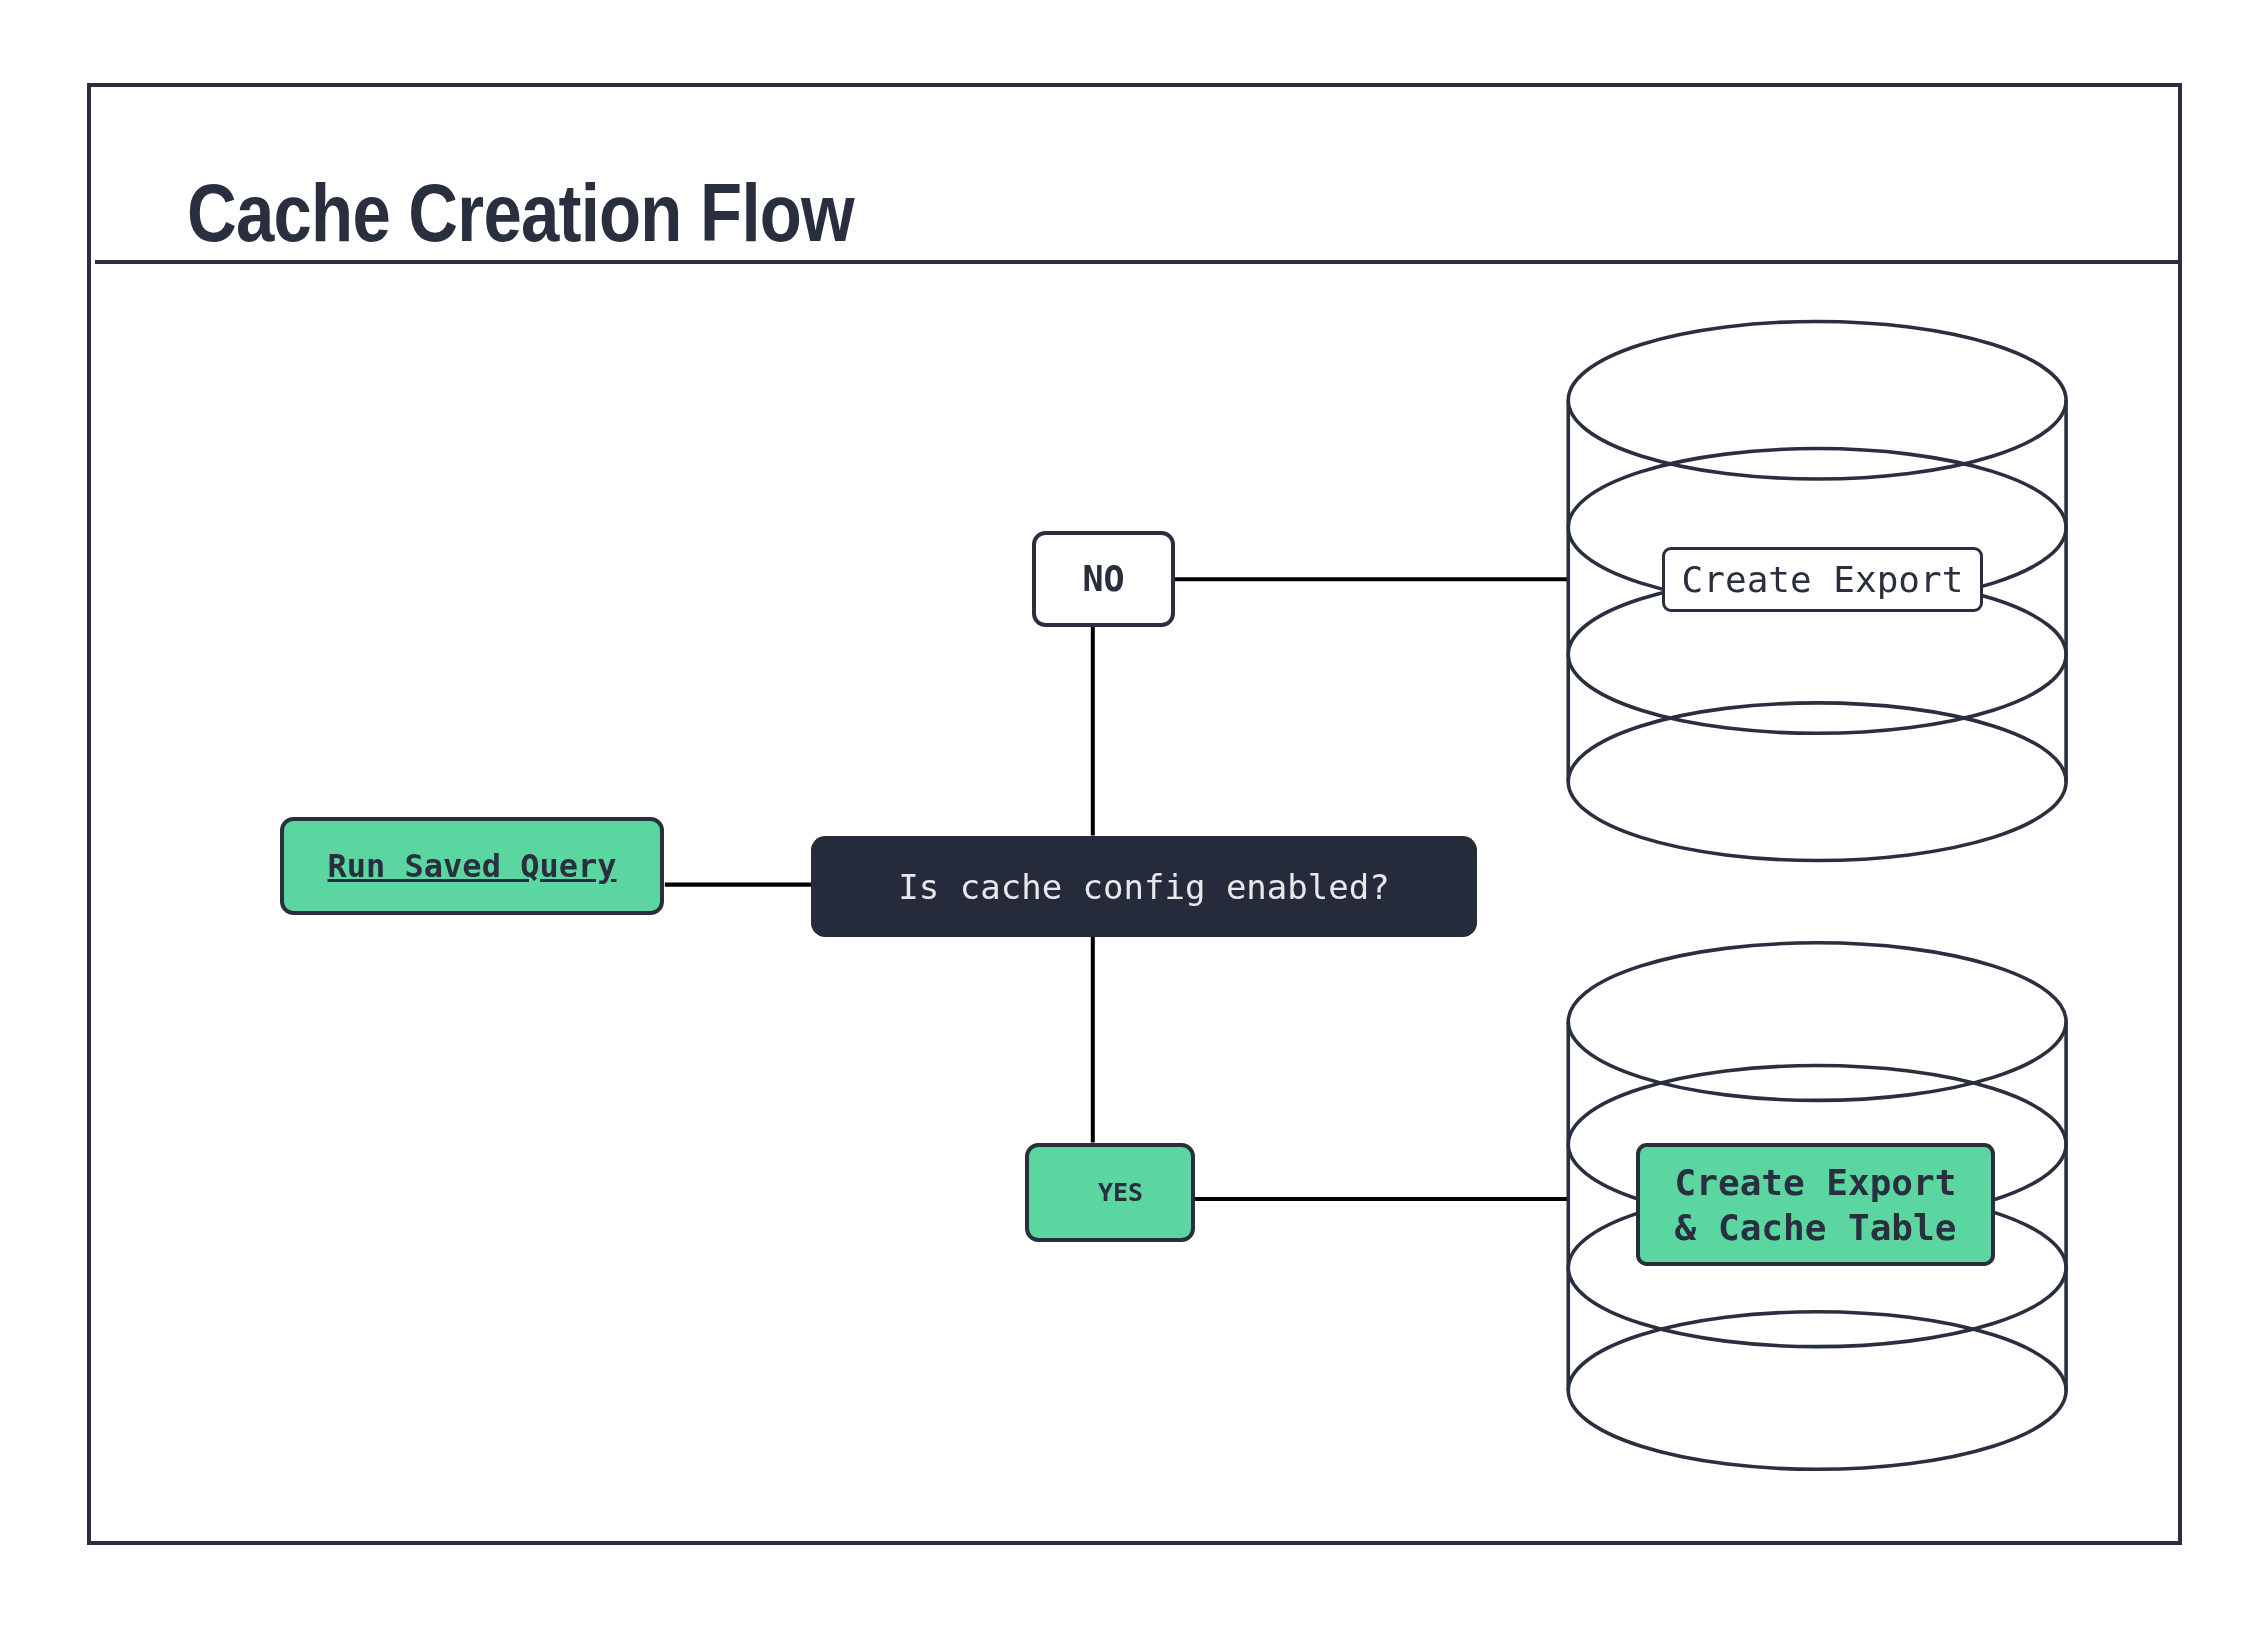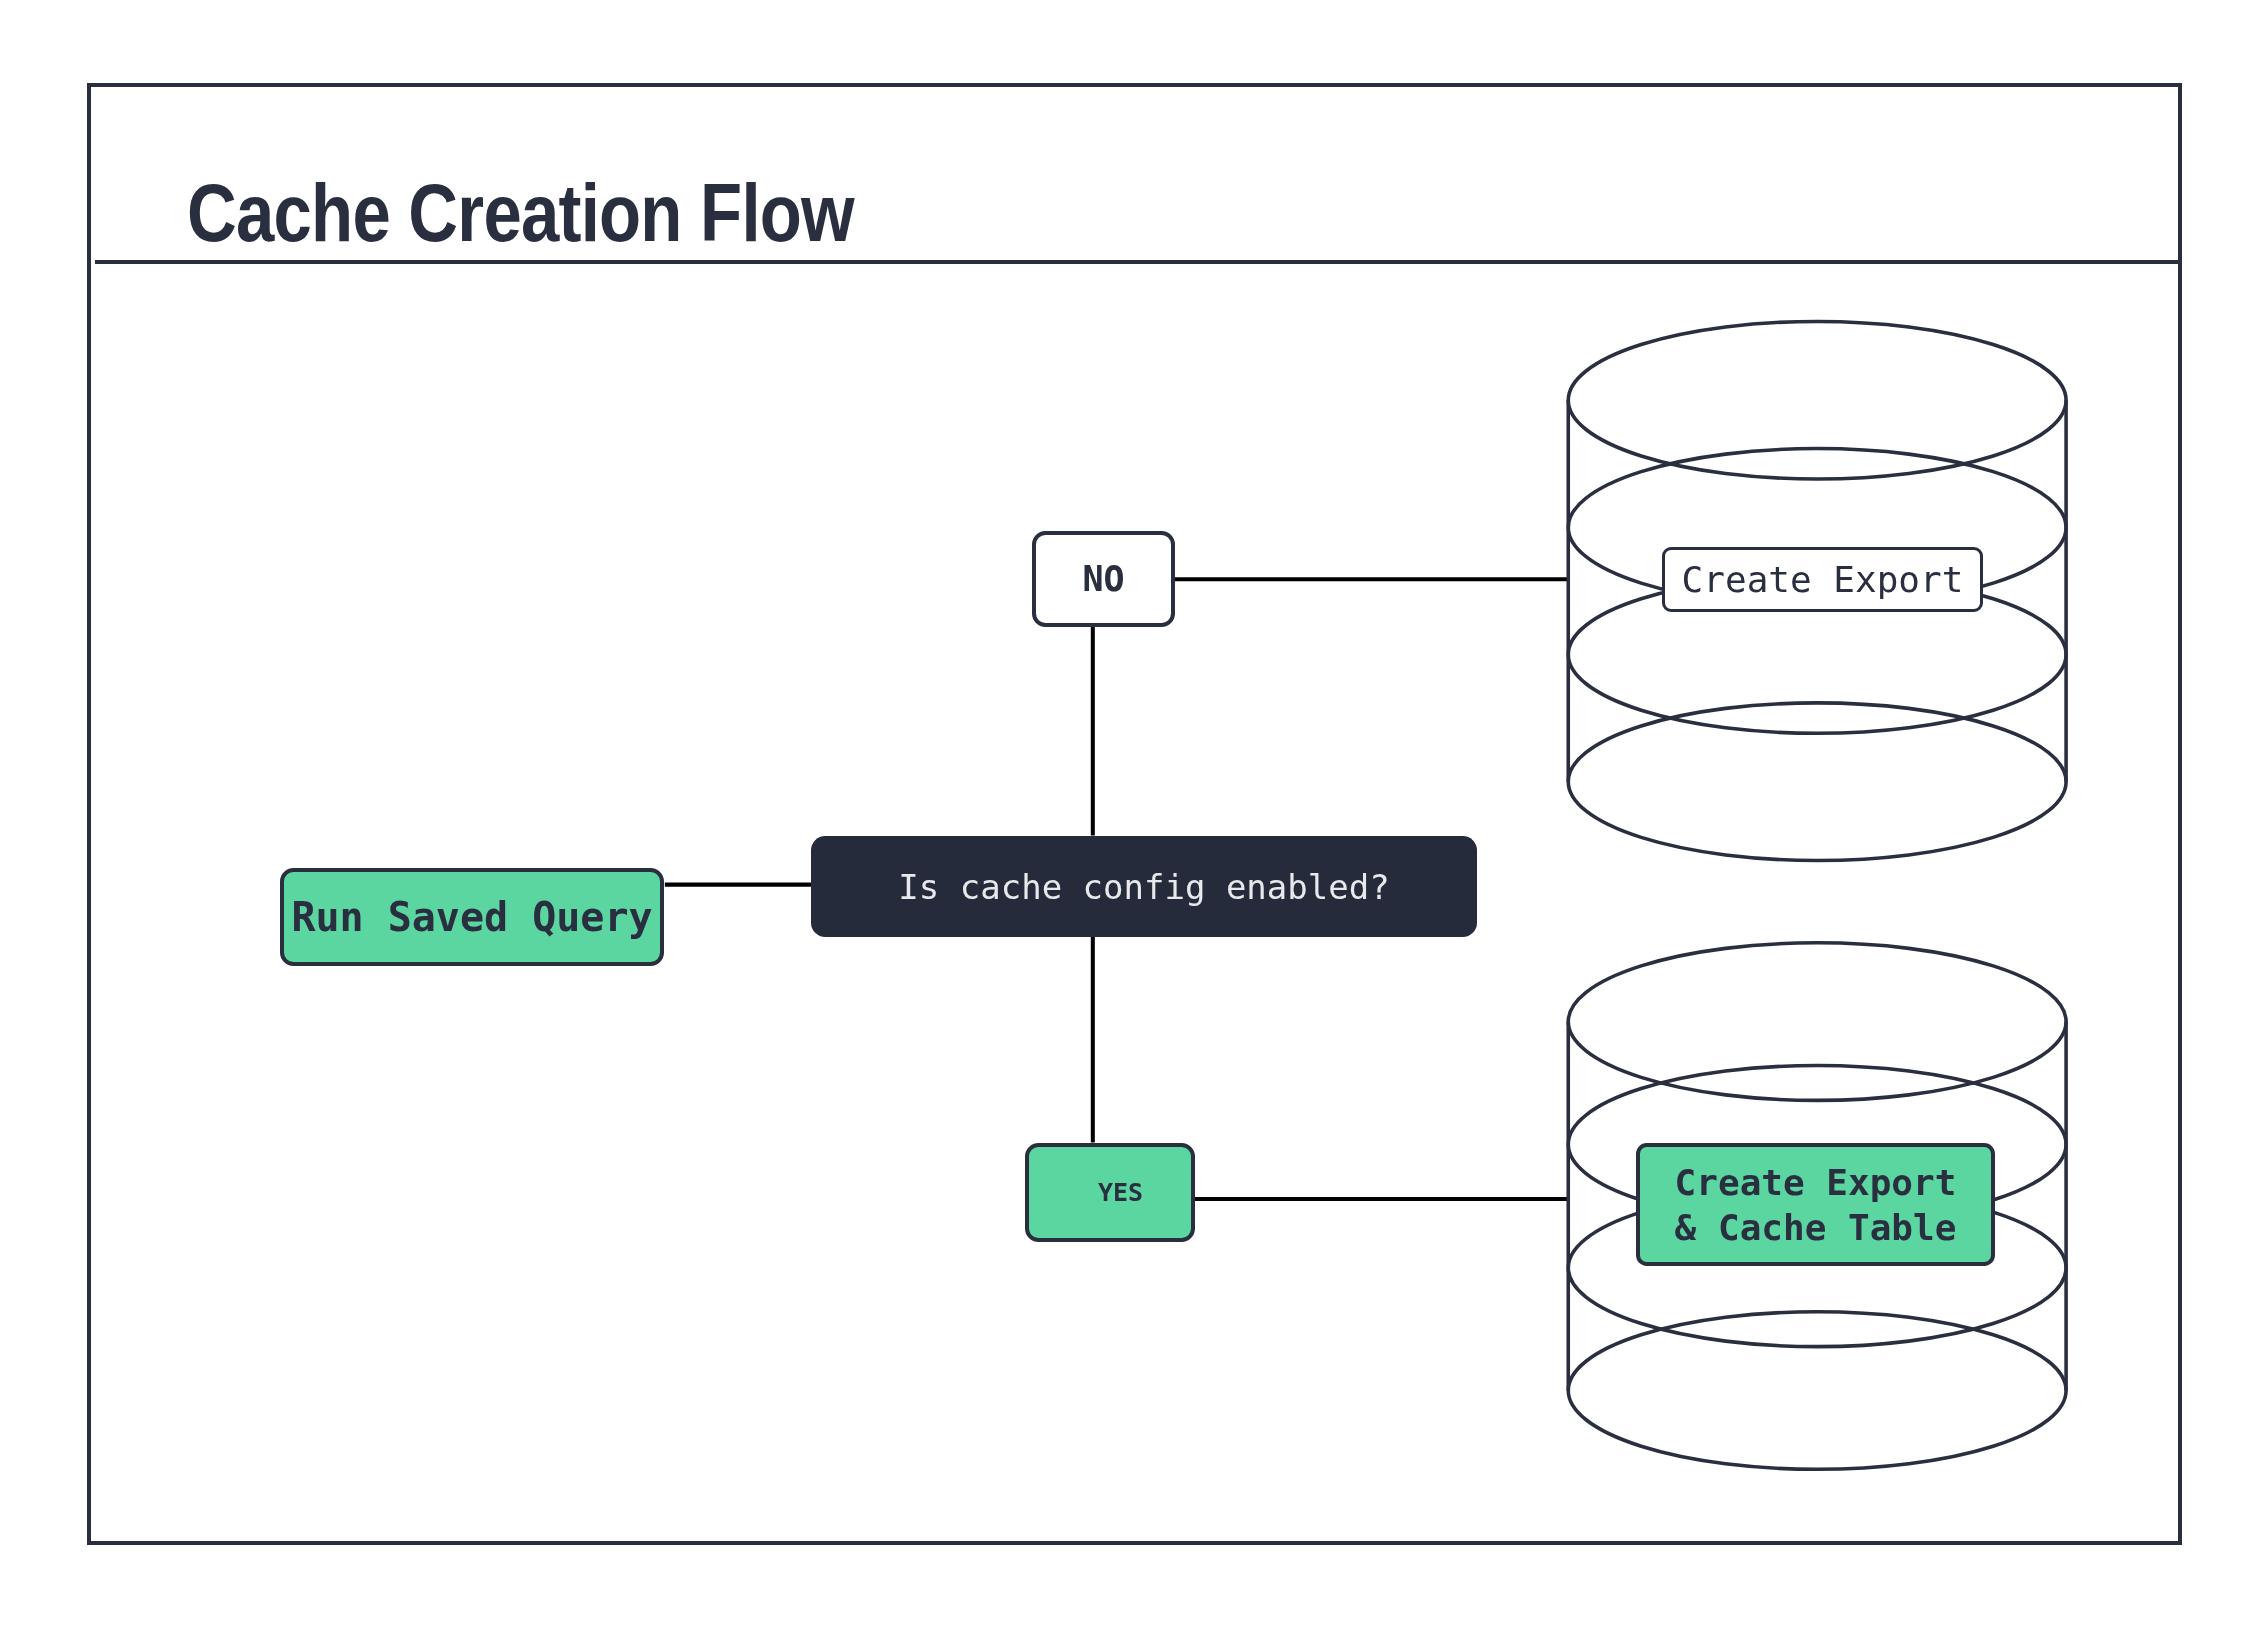--- a/index.html
+++ b/index.html
@@ -99,21 +99,21 @@
     font-weight: 500;
   }
   .node.dblabel-green {
     background: var(--green, #5cd6a1);
     border: 4.5px solid var(--ink, #2a2f40);
     border-radius: 10.7px;
     font-weight: 700;
     flex-direction: column;
     line-height: 1.25;
   }
-  #node-run   { left: 280px;  top: 868px;  width: 384px; height: 98px; font-size: 40px; }
+  #node-run   { left: 280px;  top: 817px;  width: 384px; height: 98px; font-size: 32px; text-decoration: underline; }
   #node-dec   { left: 811px;  top: 836px;  width: 666px; height: 101px; font-size: 34px; }
   #node-no    { left: 1025px; top: 531px;  width: 143px; height: 96px; font-size: 35px; margin-left: 7px; }
   #node-yes   { left: 1025px; top: 1143px; width: 170px; height: 99px; font-size: 25px; padding-left: 21px; }
   #node-dbtop { left: 1662px; top: 547px;  width: 321px; height: 65px;  font-size: 36px; }
   #node-dbbot { left: 1636px; top: 1143px; width: 359px; height: 123px; font-size: 36px; }
 </style>
 </head>
 <body>
 
 <div id="canvas">

